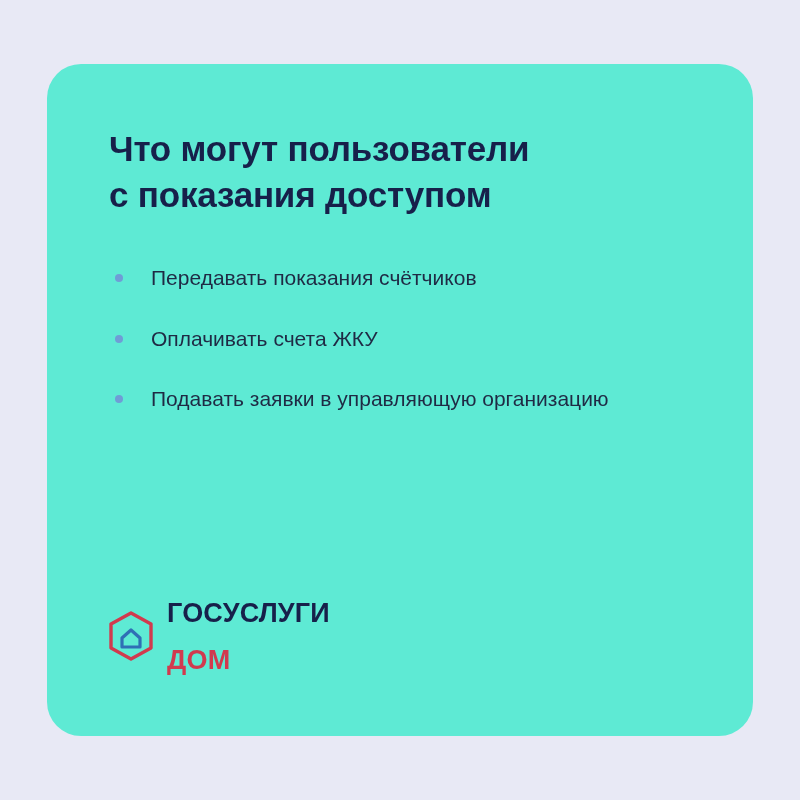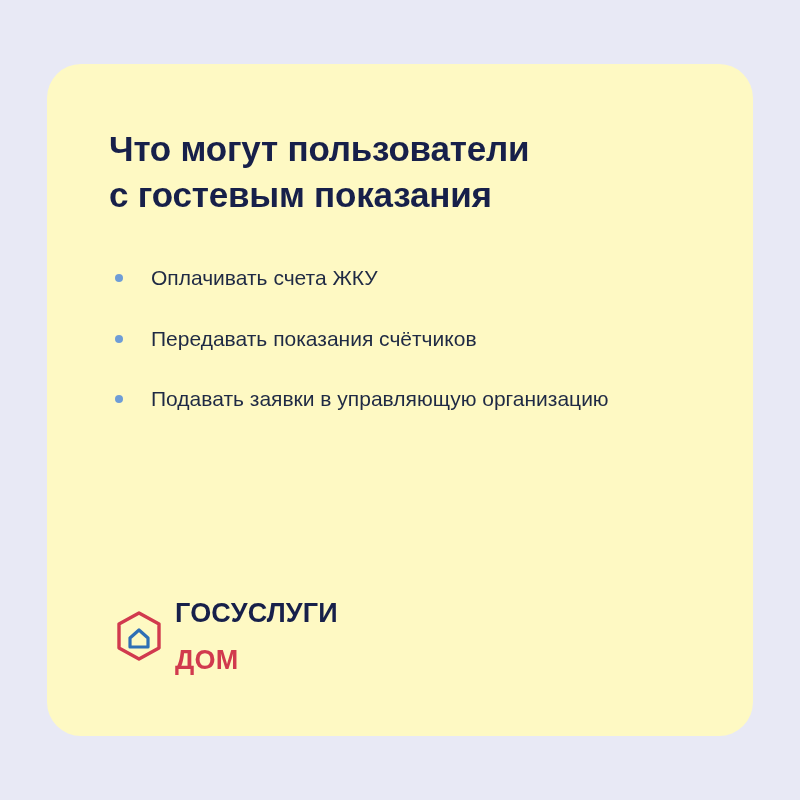--- a/index.html
+++ b/index.html
@@ -18,21 +18,21 @@
     height: 800px;
     display: flex;
     align-items: center;
     justify-content: center;
     box-sizing: border-box;
   }
   .card {
     position: relative;
     width: 706px;
     height: 672px;
-    background: #fef9c3;
+    background: #5eead4;
     border-radius: 34px;
     box-sizing: border-box;
     padding: 62px 80px 0 62px;
   }
   .headline {
     color: #17204a;
     font-size: 35px;
     line-height: 1.32;
     font-weight: 700;
     letter-spacing: -0.2px;
@@ -64,21 +64,21 @@
     margin: 10px 28px 0 6px;
   }
   .bullet-text {
     color: #1f2a44;
     font-size: 21px;
     line-height: 1.35;
     font-weight: 400;
   }
   .logo {
     position: absolute;
-    left: 68px;
+    left: 60px;
     bottom: 62px;
     display: flex;
     align-items: center;
   }
   .logo-mark {
     width: 48px;
     height: 52px;
     flex: 0 0 auto;
     margin-right: 12px;
   }
@@ -103,31 +103,31 @@
   }
 </style>
 </head>
 <body>
 
 <div class="stage">
   <div class="card">
 
     <h1 class="headline">
       <span class="line">Что могут пользователи</span>
-      <span class="line">с гостевым показания</span>
+      <span class="line">с показания доступом</span>
     </h1>
 
     <ul class="bullets">
       <li class="bullet">
         <span class="dot"></span>
-        <span class="bullet-text">Оплачивать счета ЖКУ</span>
+        <span class="bullet-text">Передавать показания счётчиков</span>
       </li>
       <li class="bullet">
         <span class="dot"></span>
-        <span class="bullet-text">Передавать показания счётчиков</span>
+        <span class="bullet-text">Оплачивать счета ЖКУ</span>
       </li>
       <li class="bullet">
         <span class="dot"></span>
         <span class="bullet-text">Подавать заявки в управляющую организацию</span>
       </li>
     </ul>
 
     <div class="logo">
       <svg class="logo-mark" viewBox="0 0 48 52" aria-hidden="true">
         <path d="M24 2 L44 13 L44 37 L24 48 L4 37 L4 13 Z" fill="none" stroke="#d13a4e" stroke-width="3.4" stroke-linejoin="round"></path>

